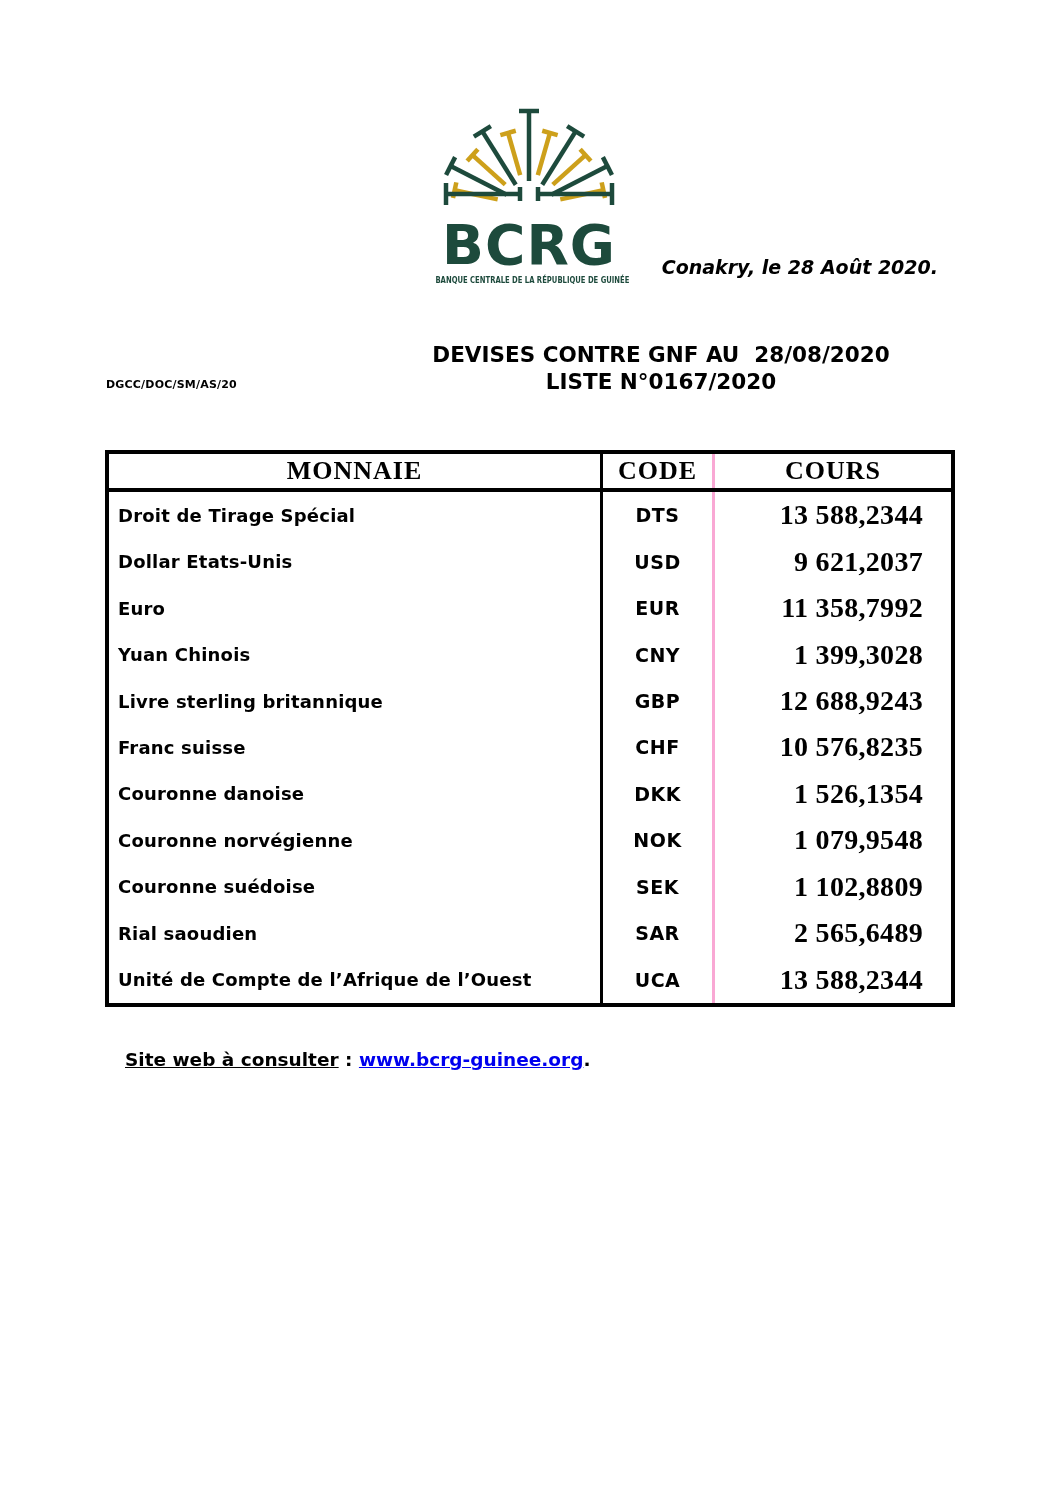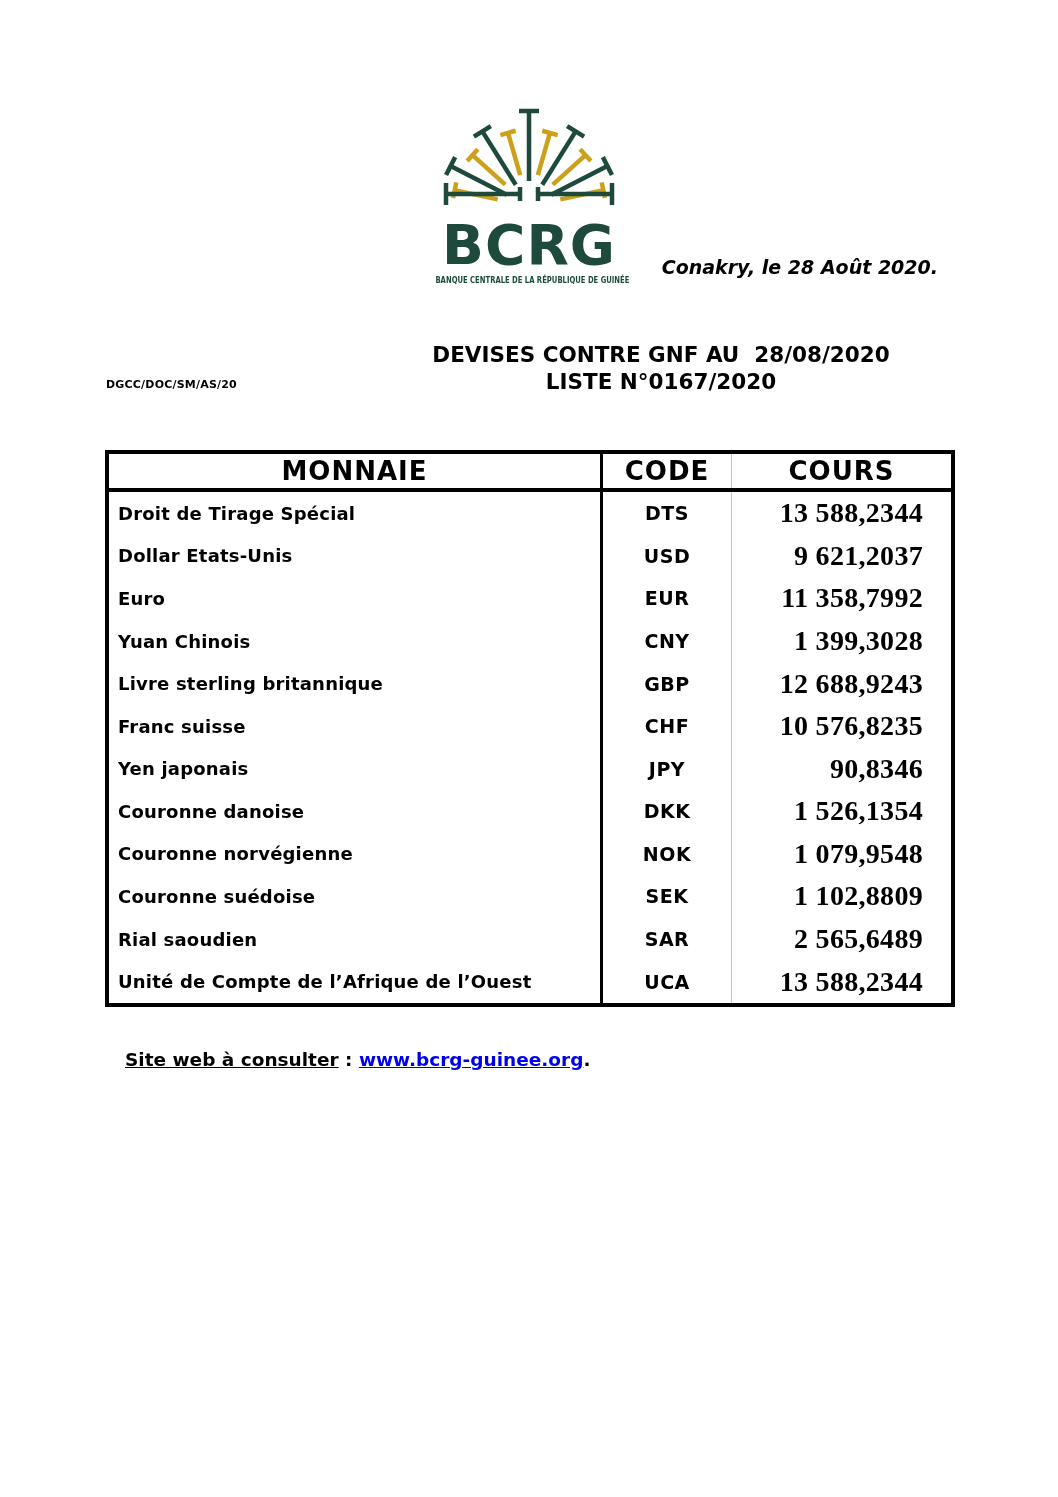--- a/index.html
+++ b/index.html
@@ -14,24 +14,24 @@
   .logo-tagline { font-size:9.5px; font-weight:700; color:var(--green,#1d4a3c); white-space:nowrap; transform:scaleX(0.72); transform-origin:50% 0; margin-top:3px; }
 
   .date-line { position:absolute; top:256px; right:120px; font-size:19px; font-weight:700; font-style:italic; }
 
   .ref-code { position:absolute; top:378px; left:106px; font-size:11px; font-weight:700; letter-spacing:0.2px; }
 
   .title-block { position:absolute; top:341px; left:365px; width:592px; text-align:center; font-size:21.5px; font-weight:700; line-height:27px; }
   .title-line { white-space:pre; }
 
   .rate-table { position:absolute; top:450px; left:105px; width:850px; height:557px; border:4px solid #000; display:flex; flex-direction:column; }
-  .thead { display:flex; border-bottom:4px solid #000; height:38px; align-items:center; flex:0 0 auto; }
+  .thead { display:flex; border-bottom:4px solid #000; height:38px; align-items:center; flex:0 0 auto;font-family:Liberation Serif, serif; }
   .tbody { flex:1 1 auto; display:flex; flex-direction:column; }
   .col1 { width:494px; border-right:3px solid #000; height:100%; display:flex; align-items:center; }
-  .col2 { width:129px; border-right:1px solid #f9a8d4; height:100%; display:flex; align-items:center; justify-content:center; }
+  .col2 { width:112px; border-right:3px solid #f9a8d4; height:100%; display:flex; align-items:center; justify-content:center; }
   .col3 { flex:1; height:100%; display:flex; align-items:center; }
   .thead .col1, .thead .col3 { justify-content:center; }
   .th { font-size:26px; font-weight:700; letter-spacing:1px; }
   .row { flex:1; display:flex; }
   .cell-monnaie { font-size:18px; font-weight:700; padding-left:9px; letter-spacing:0.2px; }
   .cell-code { font-size:19px; font-weight:700; letter-spacing:0.5px; }
   .cell-cours { font-family:"Liberation Serif","DejaVu Serif",serif; font-size:28px; font-weight:700; justify-content:flex-end; padding-right:28px; letter-spacing:0.3px; }
 
   .website-line { position:absolute; top:1049px; left:125px; font-size:18.5px; font-weight:700; }
   .website-label { text-decoration:underline; }
@@ -143,25 +143,20 @@
       <div class="col1 cell-monnaie">Livre sterling britannique</div>
       <div class="col2 cell-code">GBP</div>
       <div class="col3 cell-cours">12 688,9243</div>
     </div>
     <div class="row">
       <div class="col1 cell-monnaie">Franc suisse</div>
       <div class="col2 cell-code">CHF</div>
       <div class="col3 cell-cours">10 576,8235</div>
     </div>
     <div class="row">
-      <div class="col1 cell-monnaie">Yen japonais</div>
-      <div class="col2 cell-code">JPY</div>
-      <div class="col3 cell-cours">90,8346</div>
-    </div>
-    <div class="row">
       <div class="col1 cell-monnaie">Couronne danoise</div>
       <div class="col2 cell-code">DKK</div>
       <div class="col3 cell-cours">1 526,1354</div>
     </div>
     <div class="row">
       <div class="col1 cell-monnaie">Couronne norvégienne</div>
       <div class="col2 cell-code">NOK</div>
       <div class="col3 cell-cours">1 079,9548</div>
     </div>
     <div class="row">

